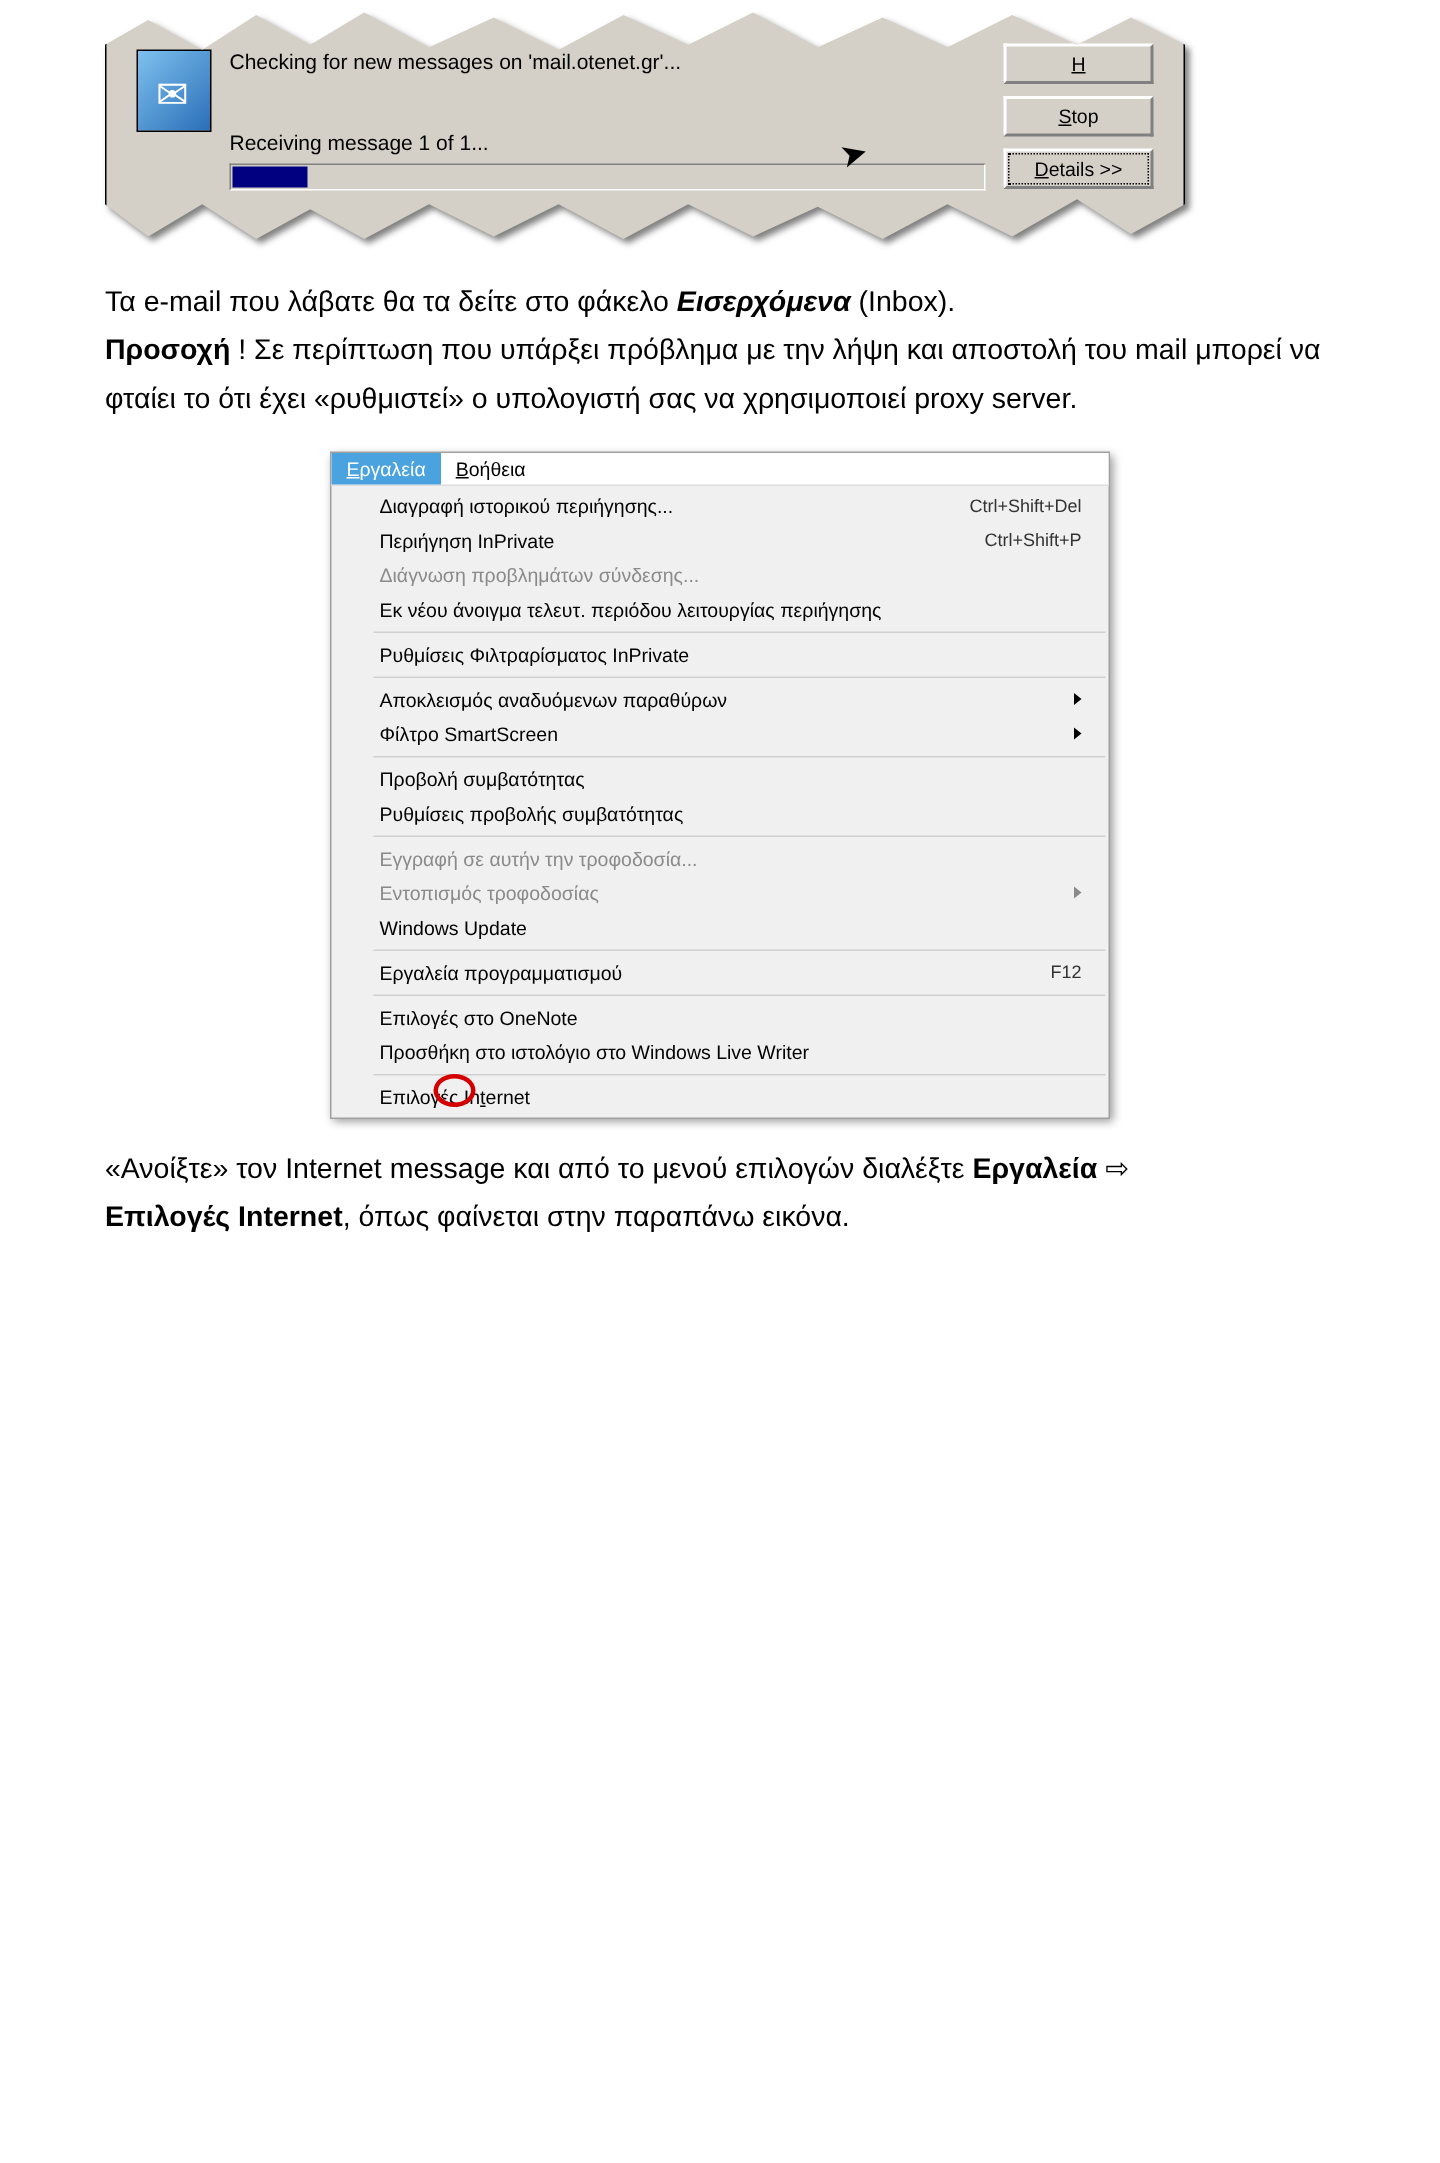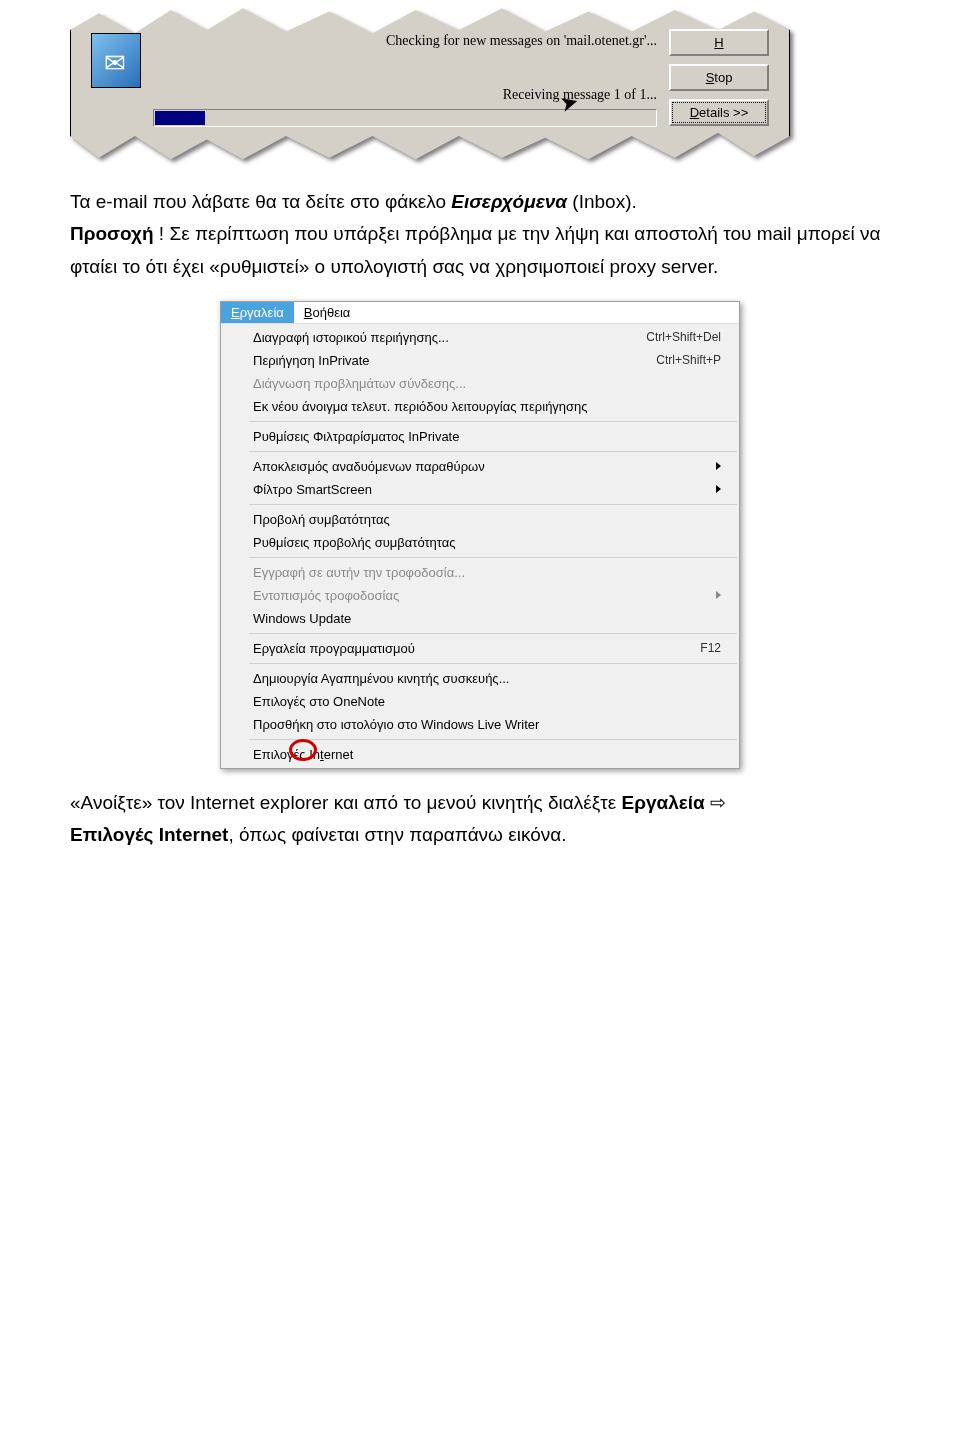--- a/index.html
+++ b/index.html
@@ -48,24 +48,24 @@
   }
   .mail-icon::before {
     content: "✉";
     position: absolute;
     top: 14px; left: 12px;
     font-size: 26px;
     color: #fff;
   }
   .status-block {
     flex: 1;
-    font-family: Liberation Serif, serif;
+    font-family: Liberation Sans, sans-serif;
     font-size: 14px;
     color: #000;
-    text-align: right;
+    text-align: left;
   }
   .status-line { margin: 4px 0; }
   .progress-bar {
     width: 100%;
     height: 18px;
     border: 1px solid #808080;
     border-right-color: #fff;
     border-bottom-color: #fff;
     background: #d4d0c8;
     margin-top: 6px;
@@ -281,35 +281,32 @@
         <div class="menu-item">
           <span class="menu-label">Windows Update</span>
         </div>
         <div class="menu-sep"></div>
         <div class="menu-item">
           <span class="menu-label">Εργαλεία προγραμματισμού</span>
           <span class="menu-short">F12</span>
         </div>
         <div class="menu-sep"></div>
         <div class="menu-item">
-          <span class="menu-label">Δημιουργία Αγαπημένου κινητής συσκευής...</span>
-        </div>
-        <div class="menu-item">
           <span class="menu-label">Επιλογές στο OneNote</span>
         </div>
         <div class="menu-item">
           <span class="menu-label">Προσθήκη στο ιστολόγιο στο Windows Live Writer</span>
         </div>
         <div class="menu-sep"></div>
         <div class="menu-item" style="position: relative;">
           <span class="menu-label">Επιλογές In<span class="menu-u">t</span>ernet</span>
           <span class="red-circle"></span>
         </div>
       </div>
   </div>
 
   <div class="body-text">
-    <span>«Ανοίξτε» τον Internet explorer και από το μενού κινητής διαλέξτε </span><span class="bold">Εργαλεία</span><span> ⇨ </span><br>
+    <span>«Ανοίξτε» τον Internet message και από το μενού επιλογών διαλέξτε </span><span class="bold">Εργαλεία</span><span> ⇨ </span><br>
     <span class="bold">Επιλογές Internet</span><span>, όπως φαίνεται στην παραπάνω εικόνα.</span>
   </div>
 
 
 </div>
 
 </body></html>

